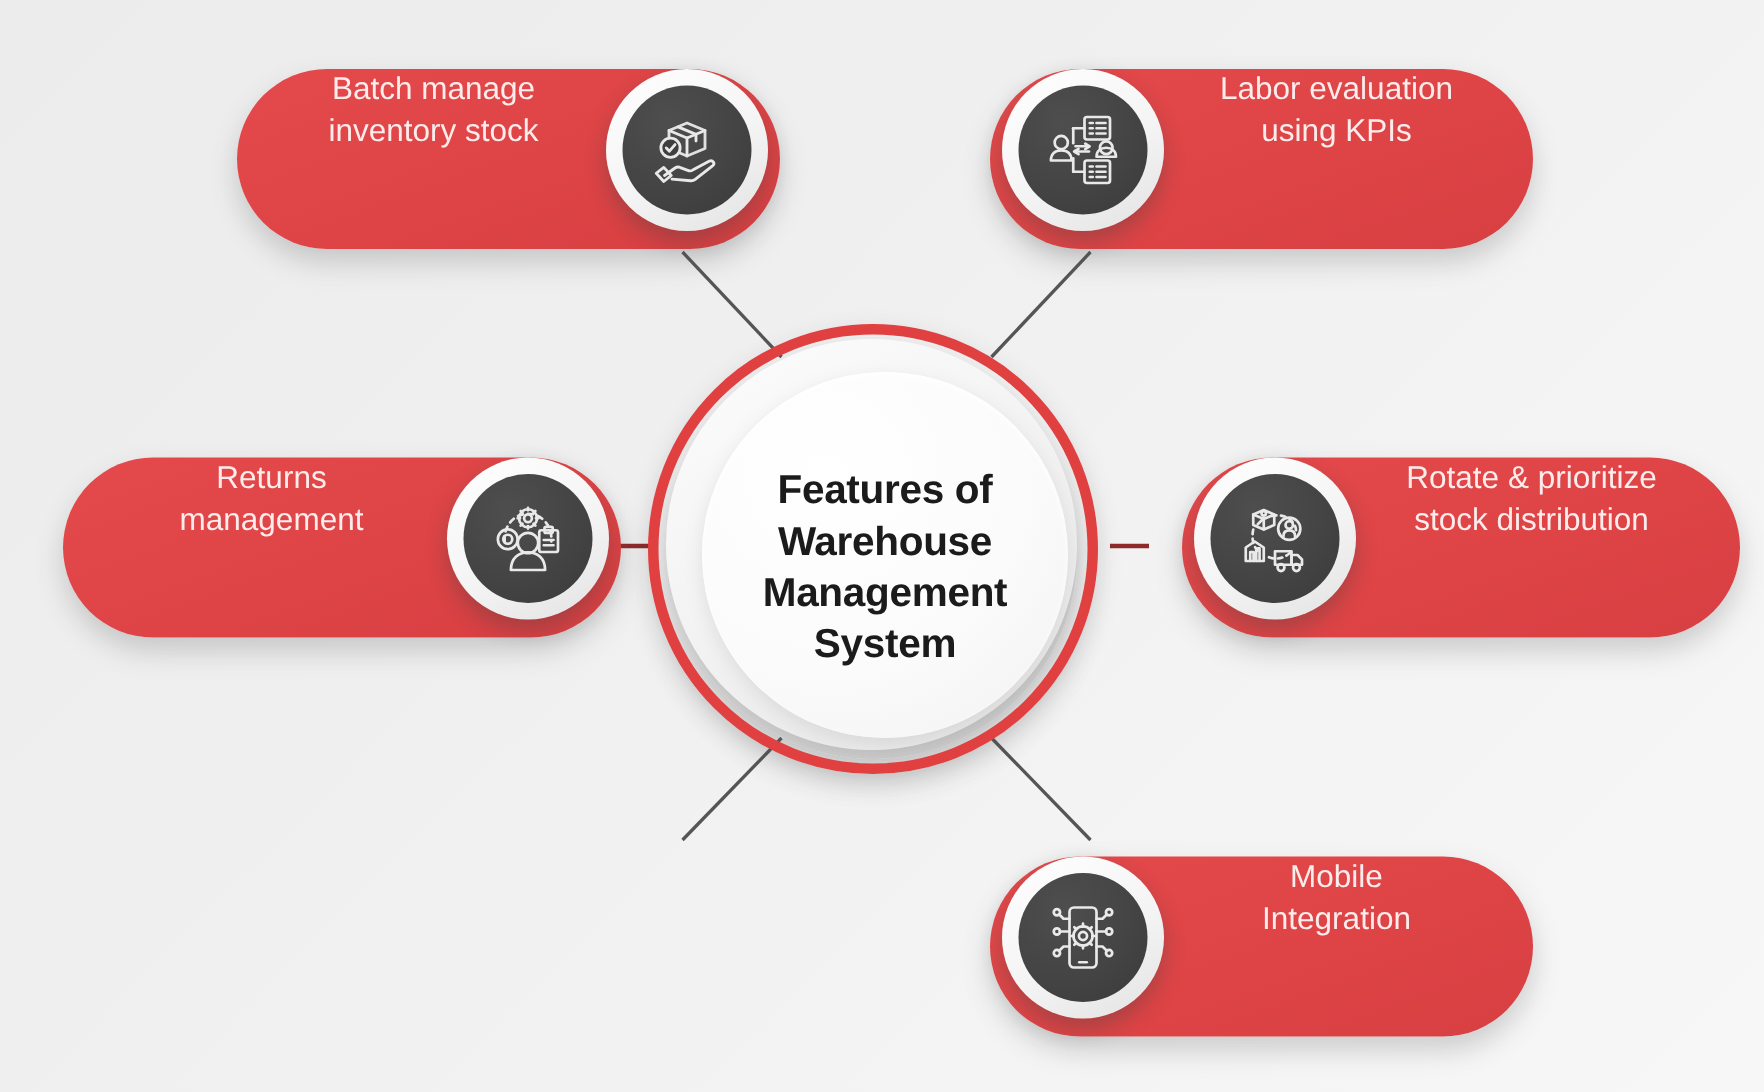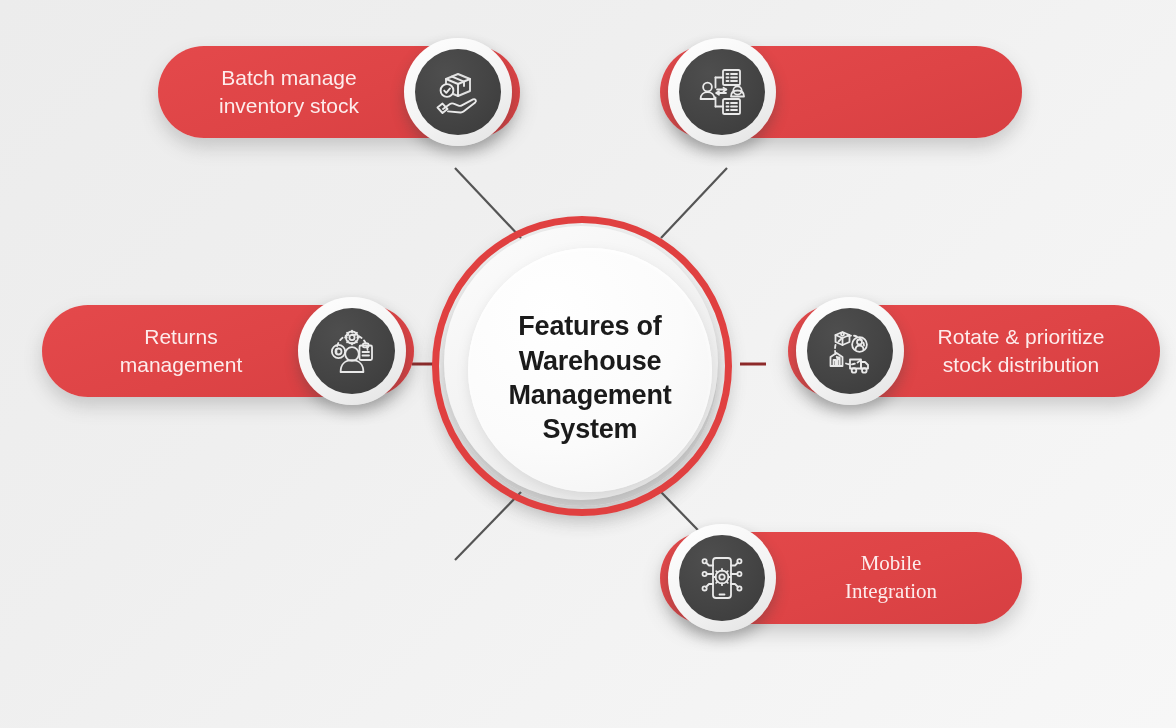--- a/index.html
+++ b/index.html
@@ -94,26 +94,25 @@
     color: #1b1b1b;
     letter-spacing: -0.2px;
     padding: 0 18px;
     white-space: pre-line;
     margin-top: 16px;
   }
 
   
   .pill {
     position: absolute;
-    height: 92px;
+    height: 120px;
     border-radius: 60px;
     background: linear-gradient(160deg, #e4494b 0%, #de4446 55%, #d73f42 100%);
     box-shadow: 0 9px 18px rgba(90,90,90,0.26);
     display: flex;
-    align-items: center;
     z-index: 2;
   }
 
   .pill-label {
     color: #fdecec;
     font-size: 21px;
     line-height: 1.32;
     text-align: center;
     white-space: pre-line;
     flex: 1 1 auto;
@@ -149,21 +148,21 @@
   .pill-icon-right  { padding-left: 26px;  padding-right: 8px;  }
   .pill-icon-right .icon-badge { margin-left: 4px; }
   .pill-icon-left   { padding-right: 26px; padding-left: 8px;   }
   .pill-icon-left .icon-badge { margin-right: 4px; }
 
   #pill-batch     { left: 158px; top: 46px;  width: 362px; }
   #pill-labor     { left: 660px; top: 46px;  width: 362px; }
   #pill-returns   { left: 42px;  top: 305px; width: 372px; }
   #pill-rotate    { left: 788px; top: 305px; width: 372px; }
   #pill-shipment  { left: 158px; top: 556px; width: 362px; }
-  #pill-mobile    { left: 660px; top: 532px; width: 362px; font-family: Liberation Serif, serif; }
+  #pill-mobile    { left: 660px; top: 571px; width: 362px; }
 
   #pill-batch .pill-label,
   #pill-shipment .pill-label { padding-right: 6px; }
   #pill-labor .pill-label,
   #pill-mobile .pill-label  { padding-left: 6px; }
 </style>
 </head>
 <body>
 
 <div id="infographic">
@@ -232,20 +231,22 @@
           <path d="M19.5 11.5 h7.5"></path>
           <path d="M19.5 11.5 v10"></path>
           <path d="M19.5 40.5 h7.5"></path>
           <path d="M19.5 40.5 v-9"></path>
           <path d="M21 23.5 h9 M21 27 h9"></path>
           <path d="M27.5 21.8 L30.4 23.6 L27.5 25.4"></path>
           <path d="M23 28.8 L20.1 27 L23 25.2"></path>
         </svg>
       </div>
     </div>
+    <div class="pill-label">Labor evaluation
+using KPIs</div>
   </div>
 
   <div class="pill pill-icon-left" id="pill-rotate">
     <div class="icon-badge">
       <div class="icon-disc">
         <svg width="52" height="52" viewBox="0 0 52 52" fill="none" stroke="#e9e9e9" stroke-width="1.8" stroke-linecap="round" stroke-linejoin="round">
           <path d="M24 11 C32 9 40 14 40 21" stroke-dasharray="3 3"></path>
           <path d="M11.5 20 C10 27 12 33 16.5 36" stroke-dasharray="3 3"></path>
           <path d="M22 38.5 C27 40.5 33 39 36.5 35" stroke-dasharray="3 3"></path>
           <path d="M14.5 16.5 L18.5 12.5"></path>

